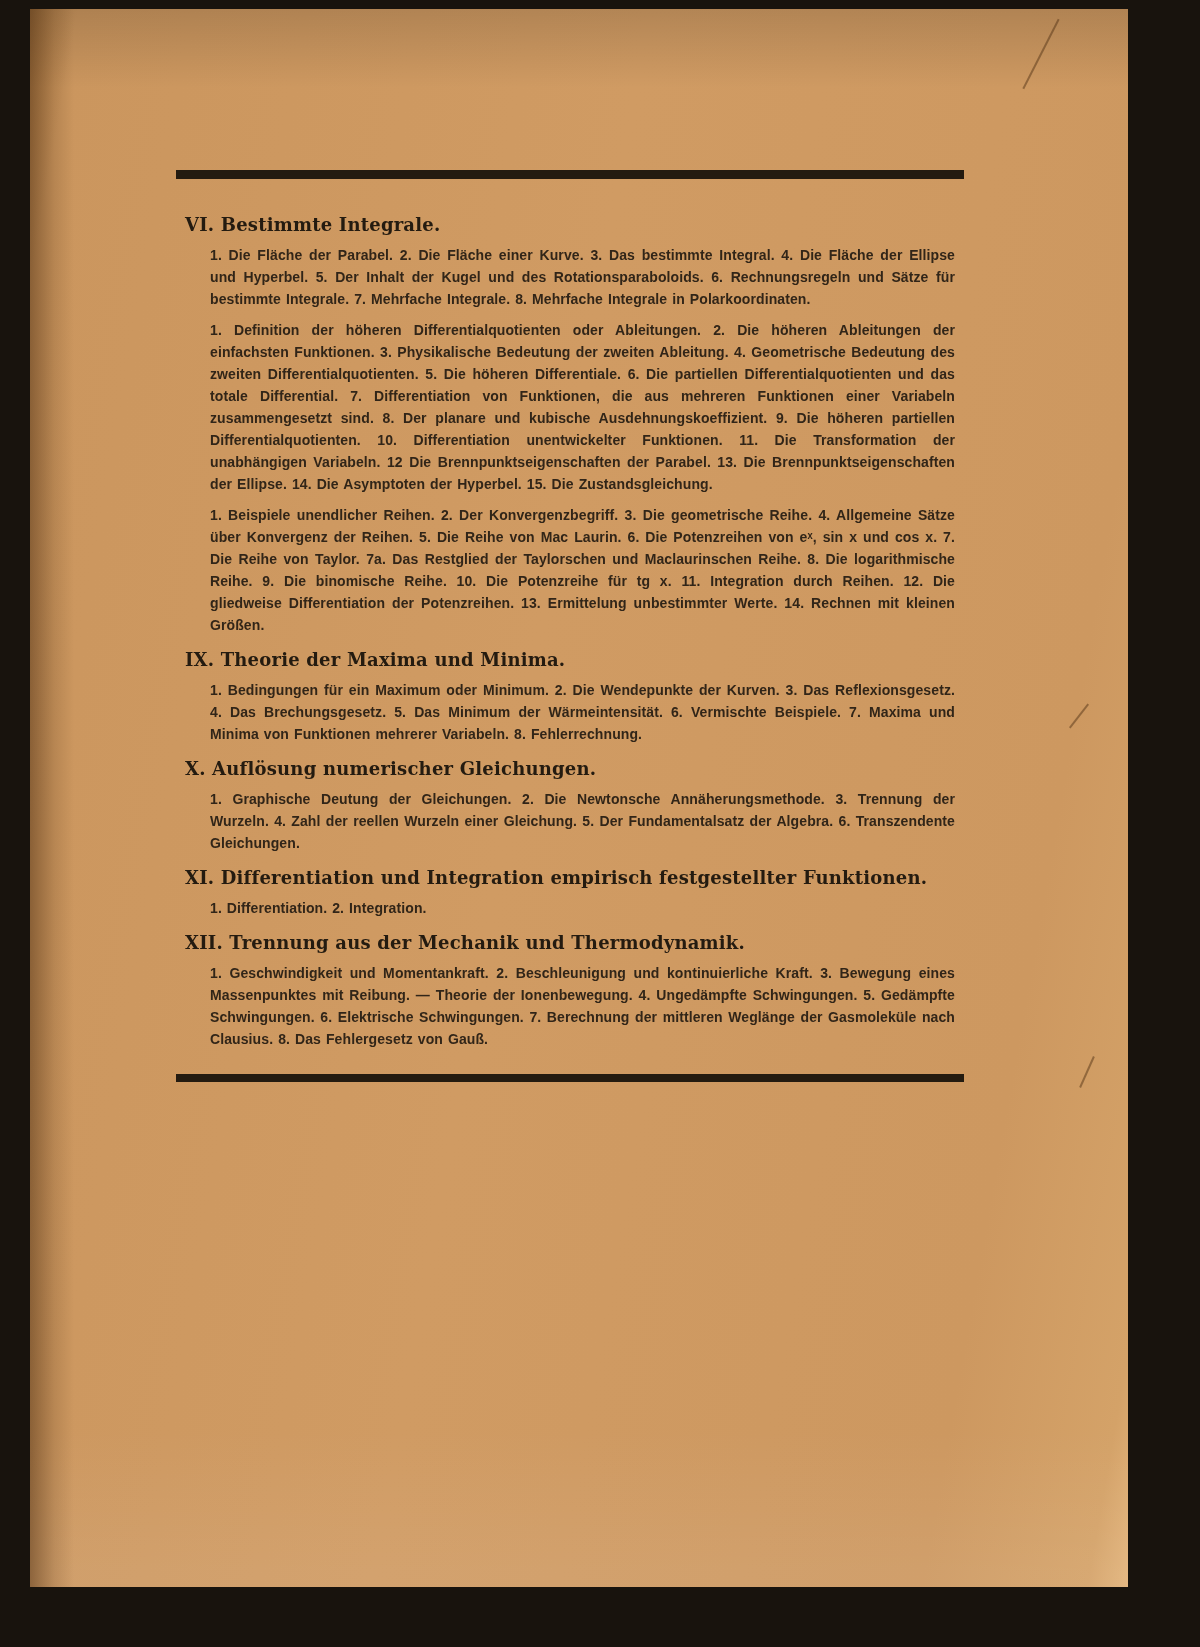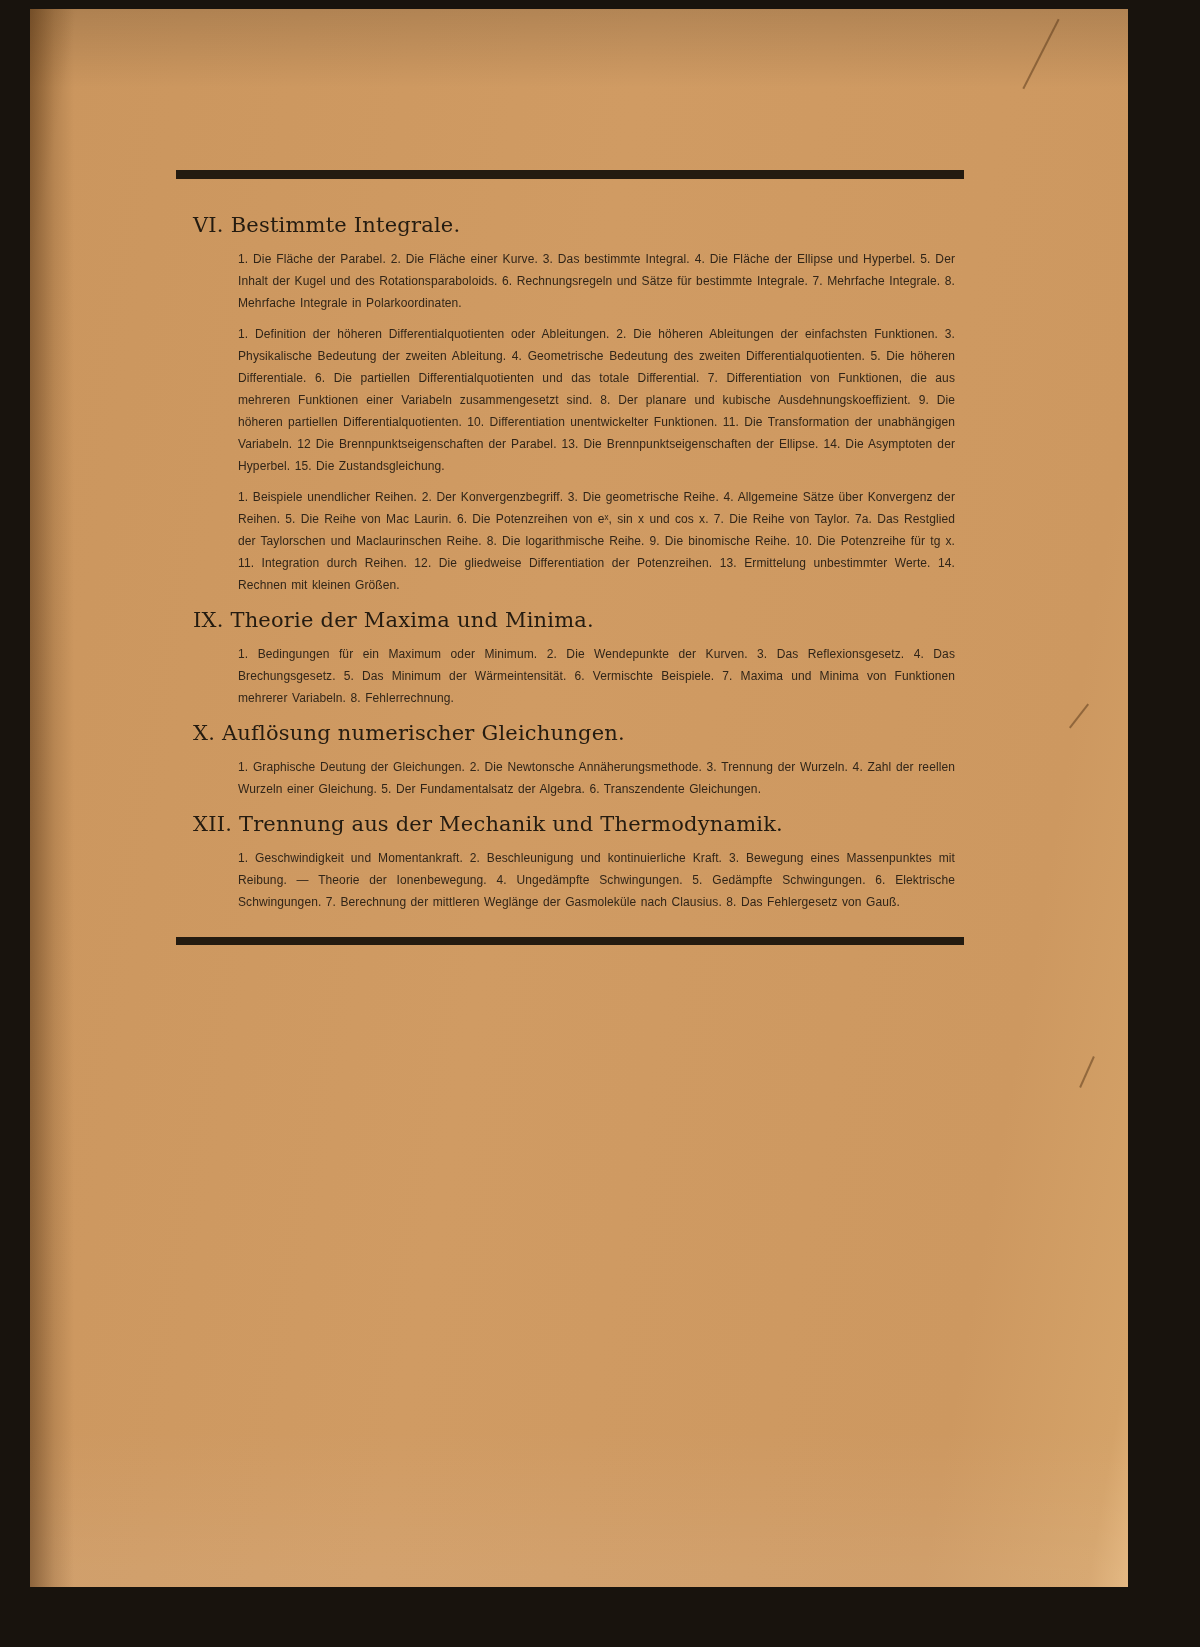--- a/index.html
+++ b/index.html
@@ -58,38 +58,39 @@
     margin-left: -9px;
     width: 788px;
   }
   .rule-top    { margin-top: 161px; }
   .rule-bottom { margin-top: 24px; height: 8px; }
 
   .section { margin-top: 9px; }
   .section.first { margin-top: 31px; }
 
   .heading {
-    margin: 8px;
+    margin: 0;
     padding-left: 53px;
     text-indent: -53px;
     font-family: "DejaVu Serif", serif;
-    font-weight: 400;
-    font-size: 21px;
+    font-weight: 700;
+    font-size: 18px;
     line-height: 30px;
     letter-spacing: 0.2px;
     color: #241b10;
   }
   .body-text {
-    margin: 4px 0 0 53px;
+    margin: 4px 0 0 25px;
     text-align: justify;
-    font-size: 12px;
+    font-size: 14px;
     line-height: 22px;
     letter-spacing: 0.1px;
     word-spacing: 1px;
     color: #312518;
+    font-weight: bold;
   }
 </style>
 </head>
 <body>
 
 <div class="paper">
   <div class="gutter"></div>
   <div class="crease crease-1"></div>
   <div class="crease crease-2"></div>
   <div class="crease crease-3"></div>
@@ -113,20 +114,24 @@
     <div class="section">
       <h2 class="heading"><span class="numeral">IX.</span> <span class="title">Theorie der Maxima und Minima.</span></h2>
       <p class="body-text">1. Bedingungen für ein Maximum oder Minimum. 2. Die Wendepunkte der Kurven. 3. Das Reflexionsgesetz. 4. Das Brechungsgesetz. 5. Das Minimum der Wärmeintensität. 6. Vermischte Beispiele. 7. Maxima und Minima von Funktionen mehrerer Variabeln. 8. Fehlerrechnung.</p>
     </div>
 
     <div class="section">
       <h2 class="heading"><span class="numeral">X.</span> <span class="title">Auflösung numerischer Gleichungen.</span></h2>
       <p class="body-text">1. Graphische Deutung der Gleichungen. 2. Die Newtonsche Annäherungsmethode. 3. Trennung der Wurzeln. 4. Zahl der reellen Wurzeln einer Gleichung. 5. Der Fundamentalsatz der Algebra. 6. Transzendente Gleichungen.</p>
     </div>
 
+    <div class="section">
+      <h2 class="heading"><span class="numeral">XI.</span> <span class="title">Differentiation und Integration empirisch festgestellter Funktionen.</span></h2>
+      <p class="body-text">1. Differentiation. 2. Integration.</p>
+    </div>
 
     <div class="section">
       <h2 class="heading"><span class="numeral">XII.</span> <span class="title">Trennung aus der Mechanik und Thermodynamik.</span></h2>
       <p class="body-text">1. Geschwindigkeit und Momentankraft. 2. Beschleunigung und kontinuierliche Kraft. 3. Bewegung eines Massenpunktes mit Reibung. — Theorie der Ionenbewegung. 4. Ungedämpfte Schwingungen. 5. Gedämpfte Schwingungen. 6. Elektrische Schwingungen. 7. Berechnung der mittleren Weglänge der Gasmoleküle nach Clausius. 8. Das Fehlergesetz von Gauß.</p>
     </div>
 
     <div class="rule rule-bottom"></div>
   </div>
 </div>
 

